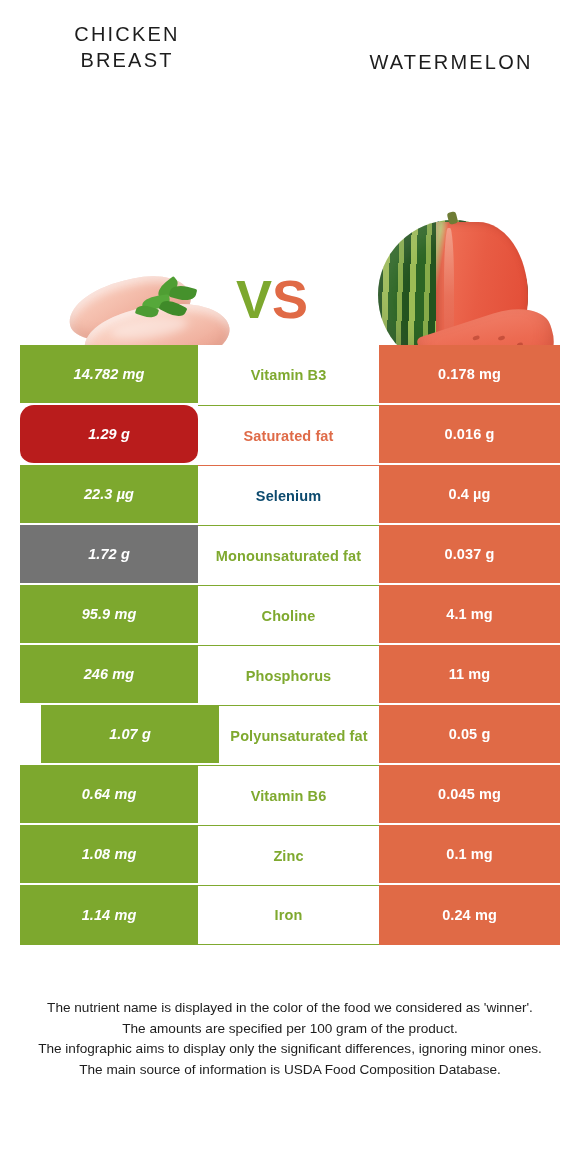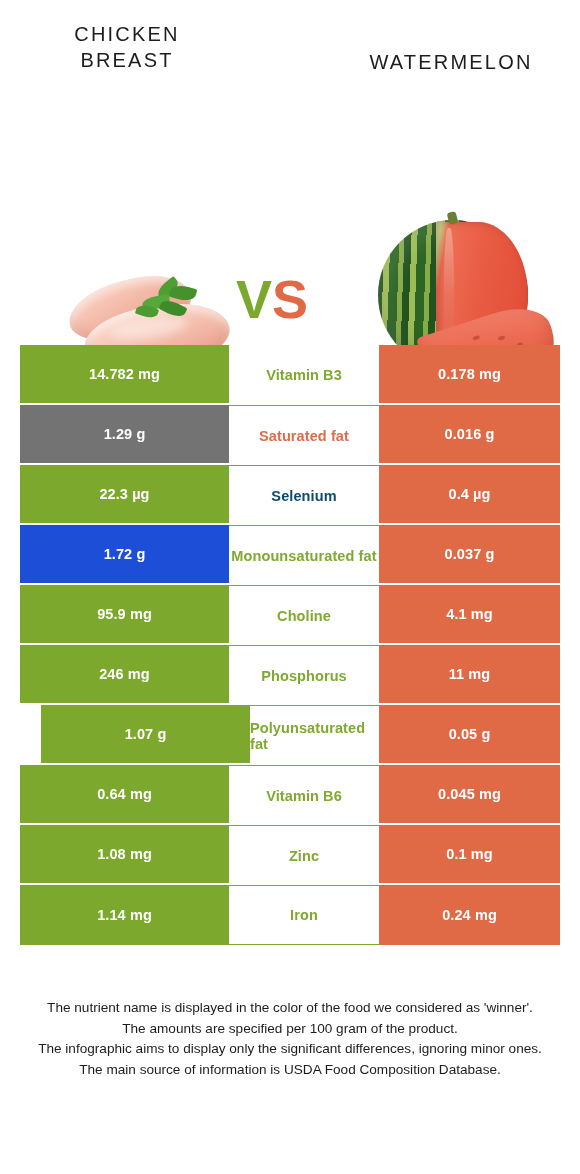--- a/index.html
+++ b/index.html
@@ -217,23 +217,24 @@
   }
   .cell {
     display: flex;
     align-items: center;
     justify-content: center;
     font-size: 14.5px;
     font-weight: 700;
     letter-spacing: .1px;
   }
   .cell-left {
-    width: 209px;
+    width: 178px;
     color: #ffffff;
     border-bottom: 2px solid #ffffff;
+    font-style: italic;
   }
   .cell-right {
     width: 181px;
     color: #ffffff;
     border-bottom: 2px solid #ffffff;
   }
   .cell-mid {
     flex: 1;
     background: #ffffff;
     font-size: 14.5px;
@@ -305,31 +306,31 @@
   </div>
 </div>
 
 <div class="table" id="comparison-table">
     <div class="row">
       <div class="cell cell-left" style="background: rgb(125, 168, 46);">14.782 mg</div>
       <div class="cell cell-mid" style="color: rgb(127, 169, 47);">Vitamin B3</div>
       <div class="cell cell-right" style="background: rgb(224, 106, 70);">0.178 mg</div>
     </div>
     <div class="row">
-      <div class="cell cell-left" style="background: #737373;">1.29 g</div>
+      <div class="cell cell-left" style="background: #b91c1c; border-radius: 14px;">1.29 g</div>
       <div class="cell cell-mid" style="color: rgb(223, 107, 72); border-top: 1px solid rgb(127, 169, 47);">Saturated fat</div>
       <div class="cell cell-right" style="background: rgb(224, 106, 70);">0.016 g</div>
     </div>
     <div class="row">
       <div class="cell cell-left" style="background: rgb(125, 168, 46);">22.3 µg</div>
       <div class="cell cell-mid" style="color: #0c4a6e; border-top: 1px solid rgb(223, 107, 72);">Selenium</div>
       <div class="cell cell-right" style="background: rgb(224, 106, 70);">0.4 µg</div>
     </div>
     <div class="row">
-      <div class="cell cell-left" style="background: #1d4ed8;">1.72 g</div>
+      <div class="cell cell-left" style="background: #737373;">1.72 g</div>
       <div class="cell cell-mid" style="color: rgb(127, 169, 47); border-top: 1px solid rgb(127, 169, 47);">Monounsaturated fat</div>
       <div class="cell cell-right" style="background: rgb(224, 106, 70);">0.037 g</div>
     </div>
     <div class="row">
       <div class="cell cell-left" style="background: rgb(125, 168, 46);">95.9 mg</div>
       <div class="cell cell-mid" style="color: rgb(127, 169, 47); border-top: 1px solid rgb(127, 169, 47);">Choline</div>
       <div class="cell cell-right" style="background: rgb(224, 106, 70);">4.1 mg</div>
     </div>
     <div class="row">
       <div class="cell cell-left" style="background: rgb(125, 168, 46);">246 mg</div>

